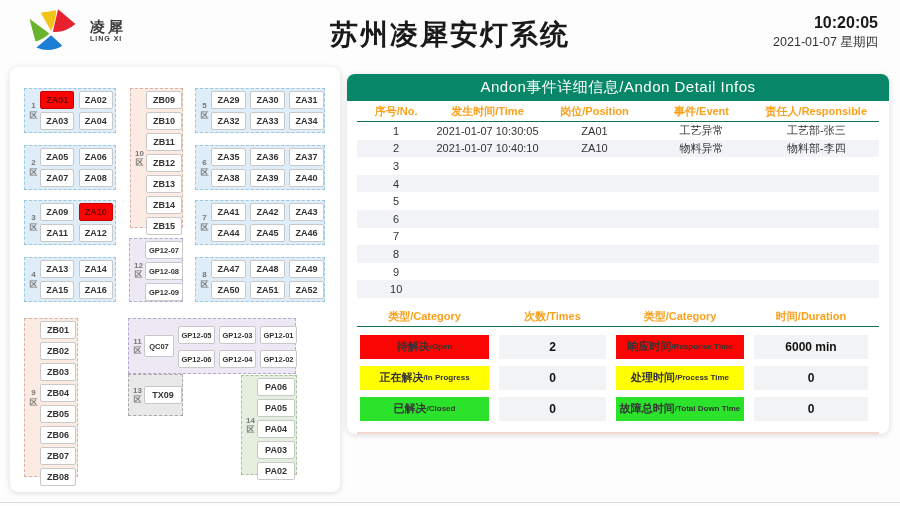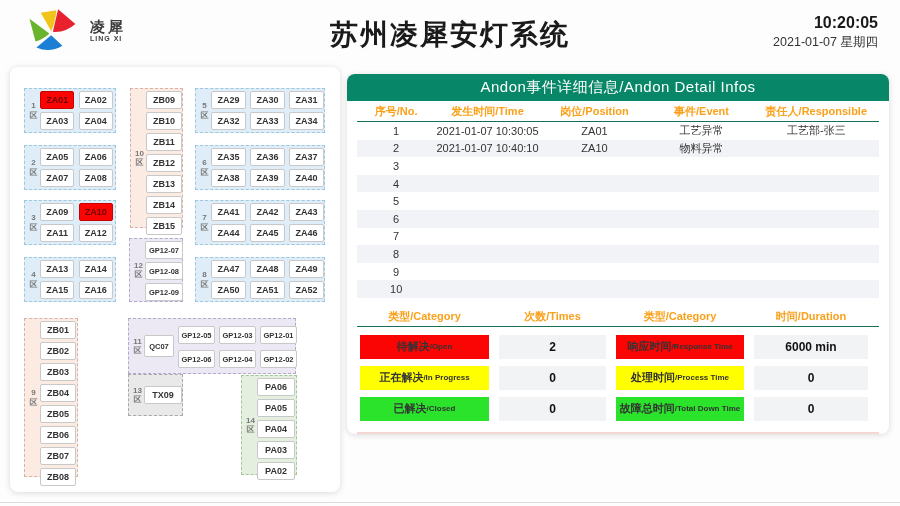--- a/index.html
+++ b/index.html
@@ -318,20 +318,21 @@
           <div class="dcell c1">2021-01-07 10:30:05</div>
           <div class="dcell c2">ZA01</div>
           <div class="dcell c3">工艺异常</div>
           <div class="dcell c4">工艺部-张三</div>
         </div>
         <div class="drow even">
           <div class="dcell c0">2</div>
           <div class="dcell c1">2021-01-07 10:40:10</div>
           <div class="dcell c2">ZA10</div>
           <div class="dcell c3">物料异常</div>
+          <div class="dcell c4">物料部-李四</div>
         </div>
         <div class="drow">
           <div class="dcell c0">3</div>
           <div class="dcell c1"></div>
           <div class="dcell c2"></div>
           <div class="dcell c3"></div>
           <div class="dcell c4"></div>
         </div>
         <div class="drow even">
           <div class="dcell c0">4</div>

